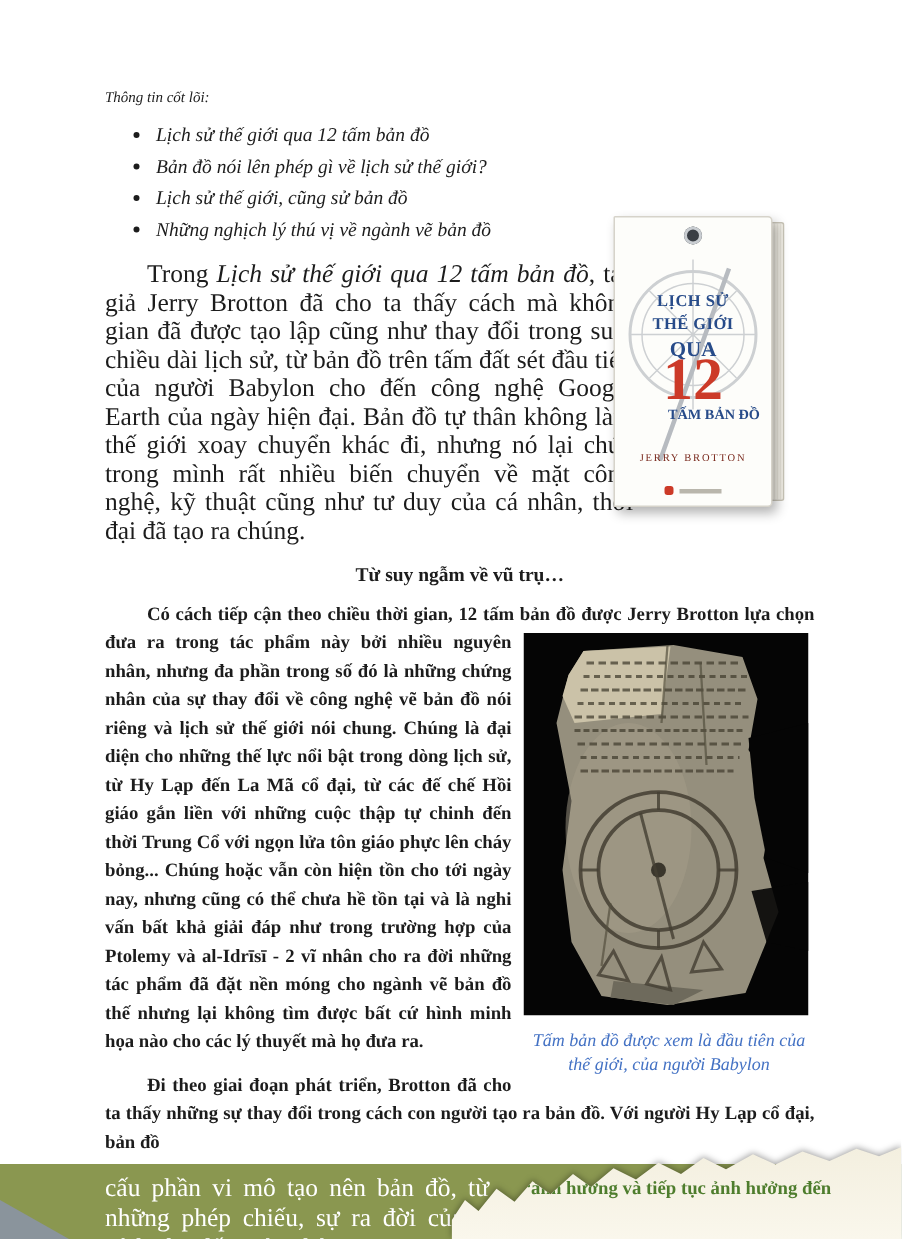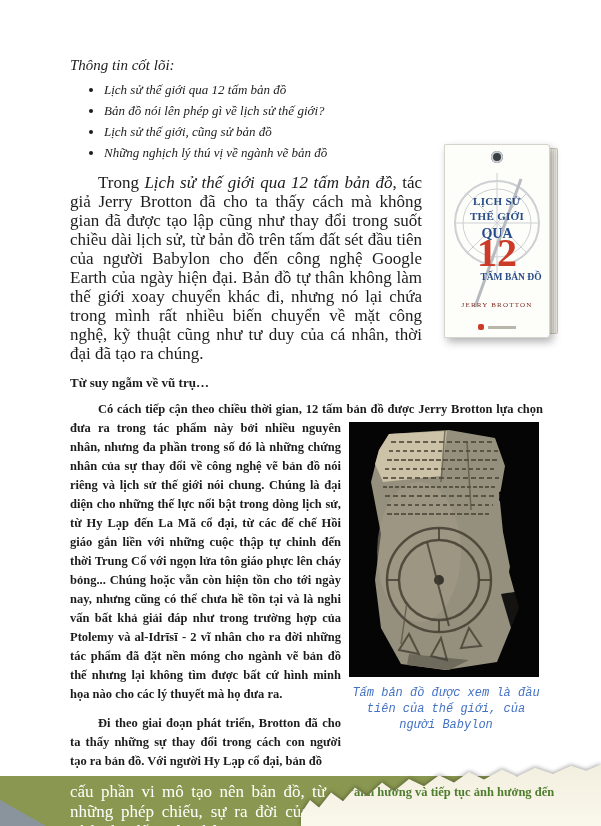--- a/index.html
+++ b/index.html
@@ -2,44 +2,44 @@
 <html><head>
 <meta charset="utf-8">
 <style>
   html,body { margin:0; padding:0; }
   .page {
     position:relative; width:601px; height:826px; background:#ffffff;
     font-family:"Liberation Serif","DejaVu Serif",serif; color:#1c1c1c;
     overflow:hidden;
   }
   .content { position:absolute; left:70px; top:56px; width:473px; }
-  .info-heading { font-style:italic; font-size:15px; line-height:19px; }
+  .info-heading { font-style:italic; font-size:10px; line-height:19px; }
   ul.key-points { margin:6px 0 0 0; padding-left:34px; }
   ul.key-points li { font-style:italic; font-size:13px; line-height:17px; margin:4px 0; }
   .p1 {
     margin:12px 0 0 0; width:352px; font-size:17px; line-height:19px;
     text-align:justify; text-indent:28px;
   }
   .p1 .it { font-style:italic; }
   .section-heading {
-    margin:10px 0 8px 0; font-size:13px; font-weight:bold; line-height:19px;
+    margin:10px 0 8px 0; font-size:13px; font-weight:bold; text-align:center; line-height:19px;
   }
   .section2 { font-size:12.5px; }
   .float-spacer { float:right; width:0; height:22px; }
-  figure.map-figure { float:right; clear:right; width:194px; margin:0 0 4px 8px; padding:0;font-family:Liberation Mono, monospace; }
+  figure.map-figure { float:right; clear:right; width:194px; margin:0 0 4px 8px; padding:0; }
   figure.map-figure svg { display:block; }
   figure.map-figure figcaption {
     margin-top:8px; color:#4472c4; font-style:italic; font-size:12px;
     line-height:16px; text-align:center;
   }
   .body-p { margin:0; text-align:justify; text-indent:28px; line-height:19px;font-weight:bold; }
   .body-p.p3 { margin-top:10px; }
 
   
-  .book { position:absolute; left:444px; top:144px; width:114px; height:208px; }
+  .book { position:absolute; left:409px; top:144px; width:114px; height:208px; }
   .book-pages {
     position:absolute; right:0; top:4px; width:9px; height:184px;
     background:repeating-linear-gradient(to right,#f0ede4 0px,#f0ede4 1px,#d4d0c3 2px);
     border:1px solid #c9c5b8; border-left:none; border-radius:0 2px 2px 0;
   }
   .book-front {
     position:absolute; left:0; top:0; width:104px; height:192px;
     background:#fdfdfa; border:1px solid #d6d3ca; border-radius:1px 3px 3px 1px;
     box-shadow:3px 4px 8px rgba(0,0,0,0.30); overflow:hidden;
   }

